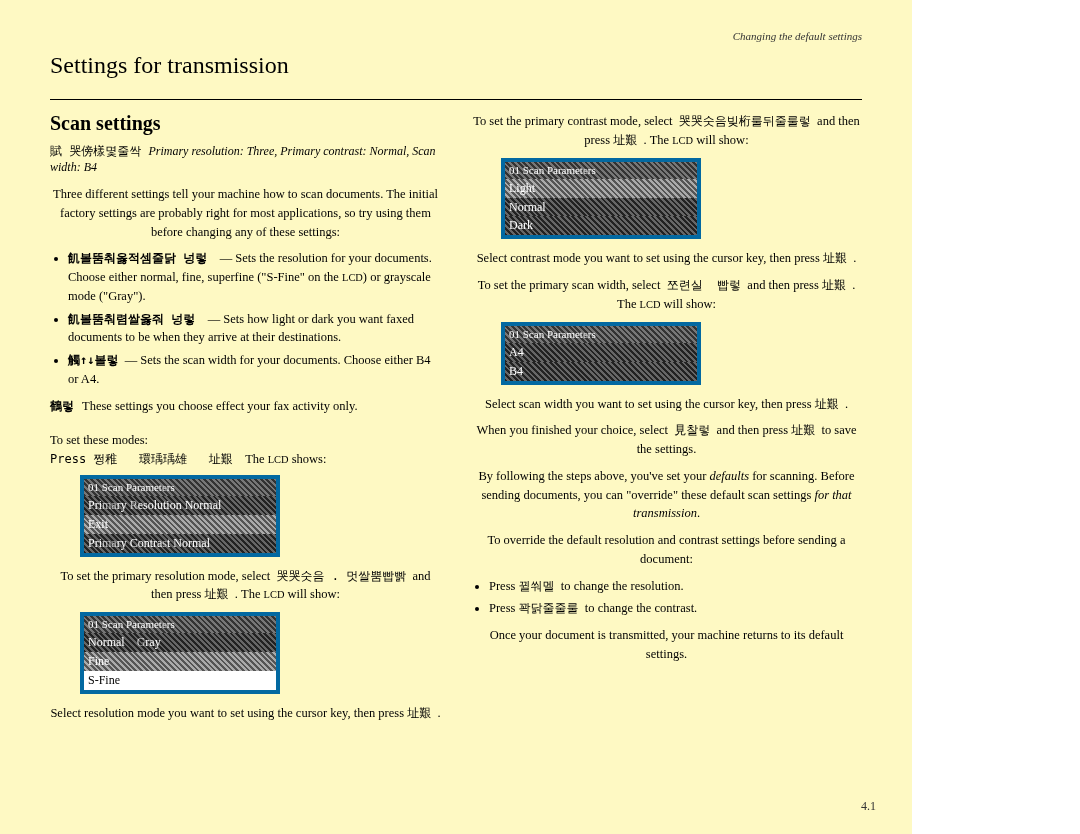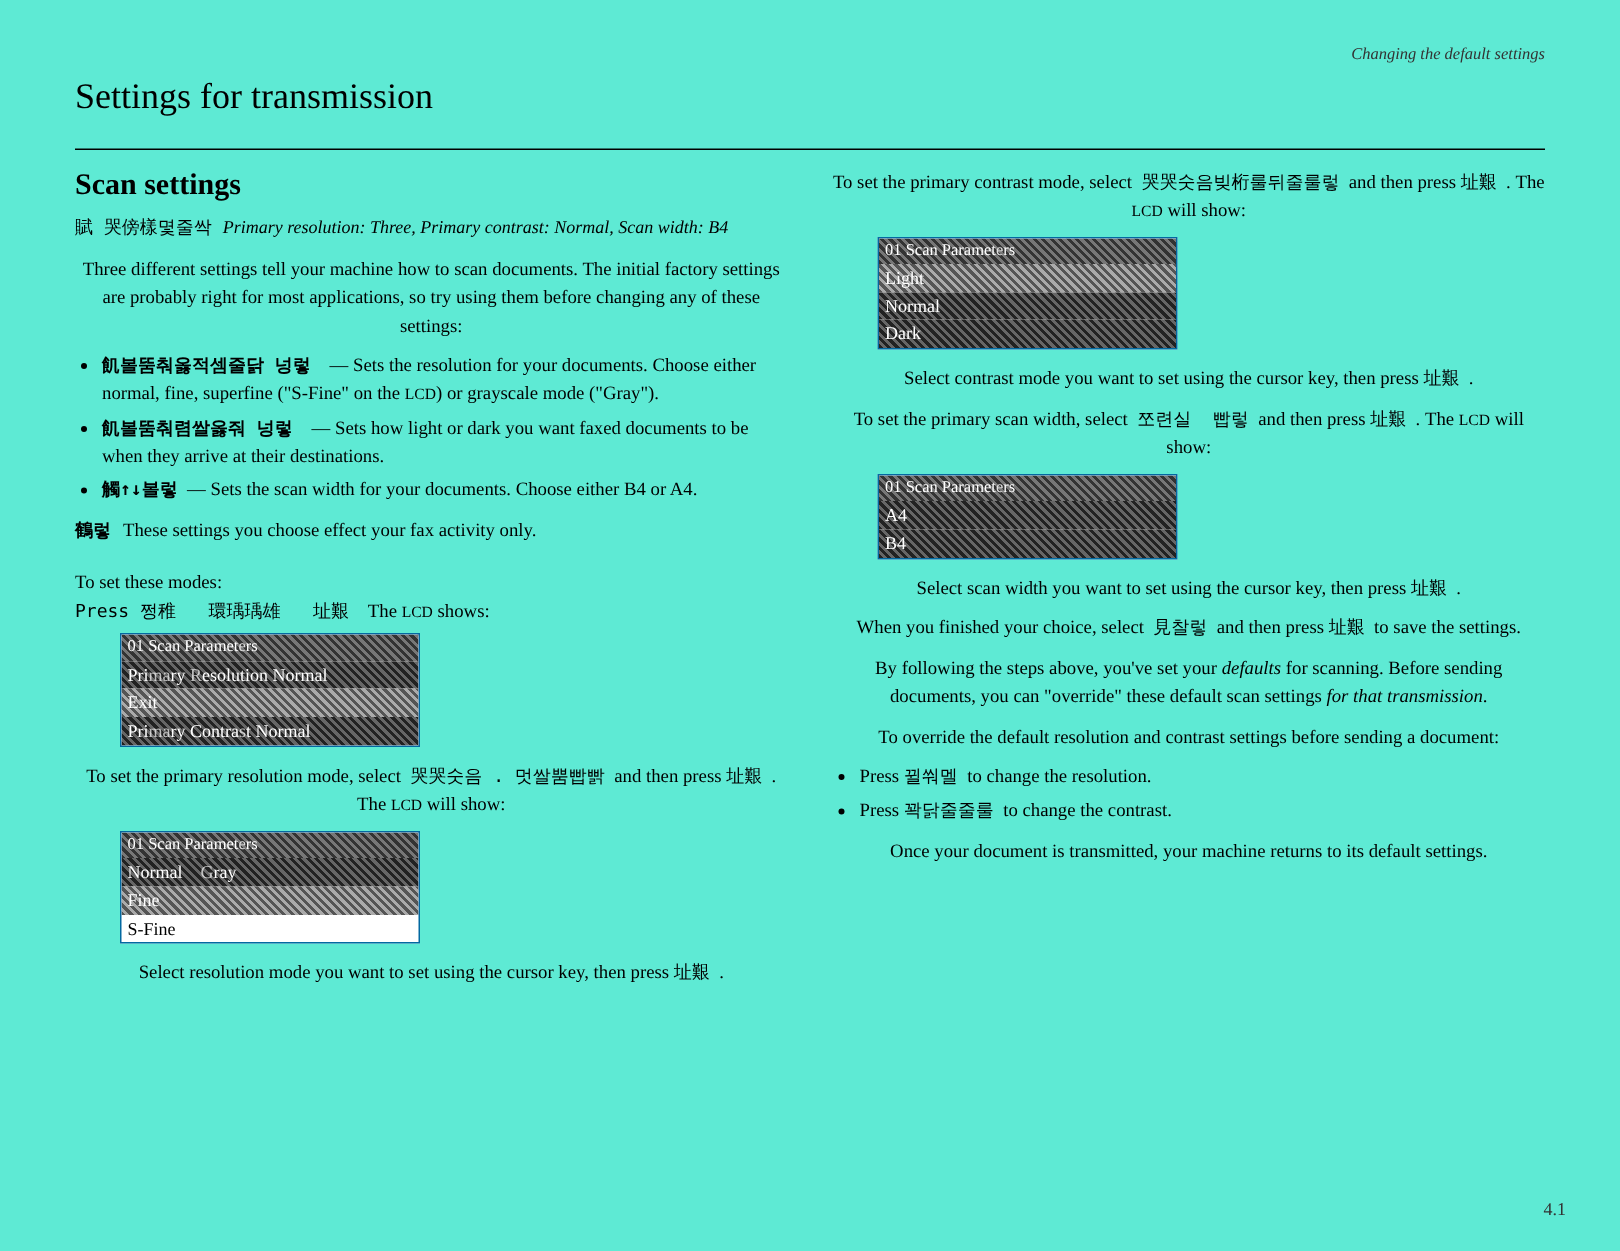--- a/index.html
+++ b/index.html
@@ -7,23 +7,23 @@
       background: #fff;
       font-family: 'Times New Roman', Times, serif;
       font-size: 13px;
       color: #000;
       width: 1080px;
       min-height: 834px;
       position: relative;
     }
 
     .page-container {
-      width: 1080px;
+      width: 912px;
       min-height: 834px;
-      background: #5eead4;
+      background: #fef9c3;
       padding: 30px 50px 40px 50px;
       position: relative;
     }
 
     .top-right-header {
       text-align: right;
       font-size: 11px;
       color: #333;
       margin-bottom: 10px;
       font-style: italic;
@@ -102,21 +102,21 @@
       white-space: nowrap;
     }
 
     .instruction-line {
       font-size: 12.5px;
       line-height: 1.5;
       margin-bottom: 0;
     }
 
     .lcd-box {
-      border: 1px solid #0369a1;
+      border: 4px solid #0369a1;
       background: #fff;
       width: 200px;
       margin: 6px 0 10px 30px;
       font-size: 12px;
       overflow: hidden;
     }
 
     .lcd-row {
       padding: 1px 4px;
       font-size: 12px;

